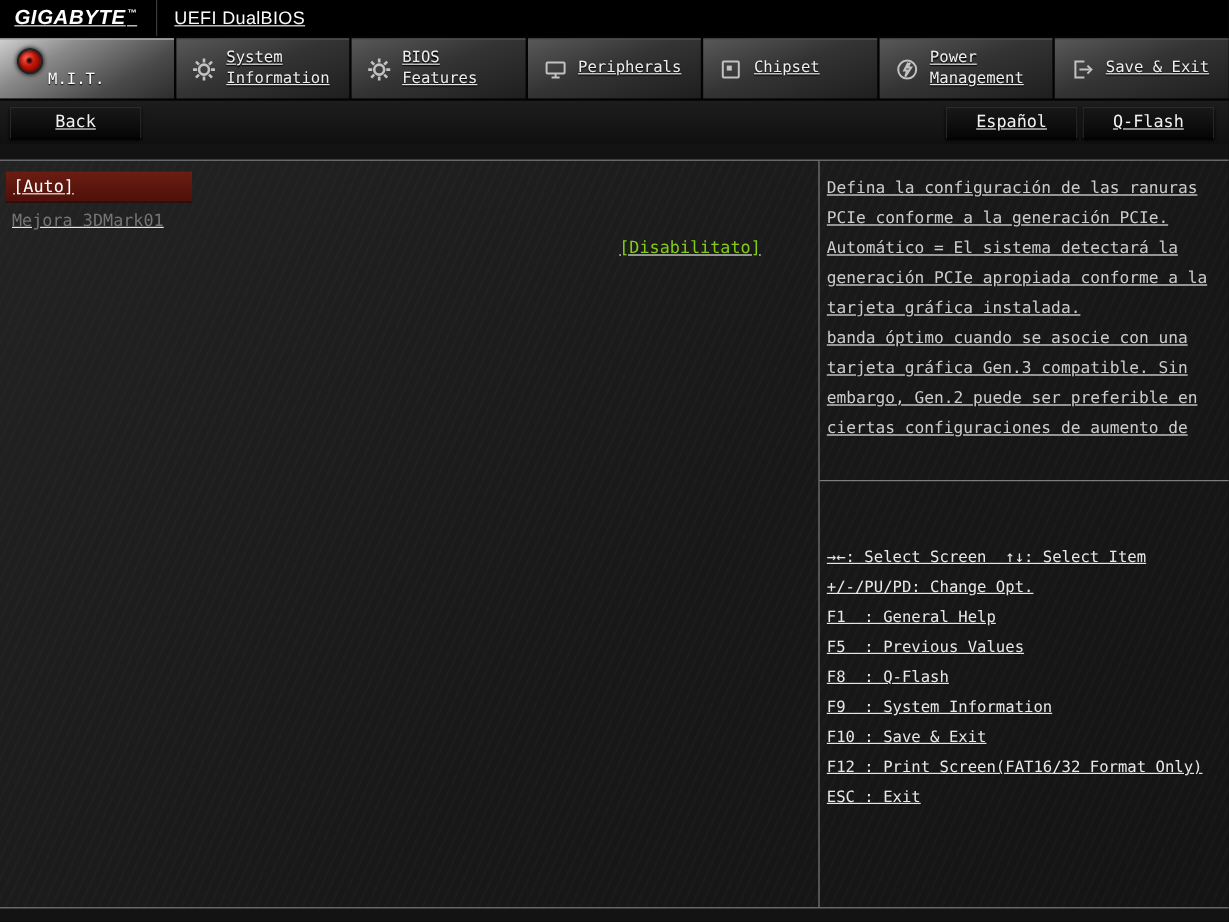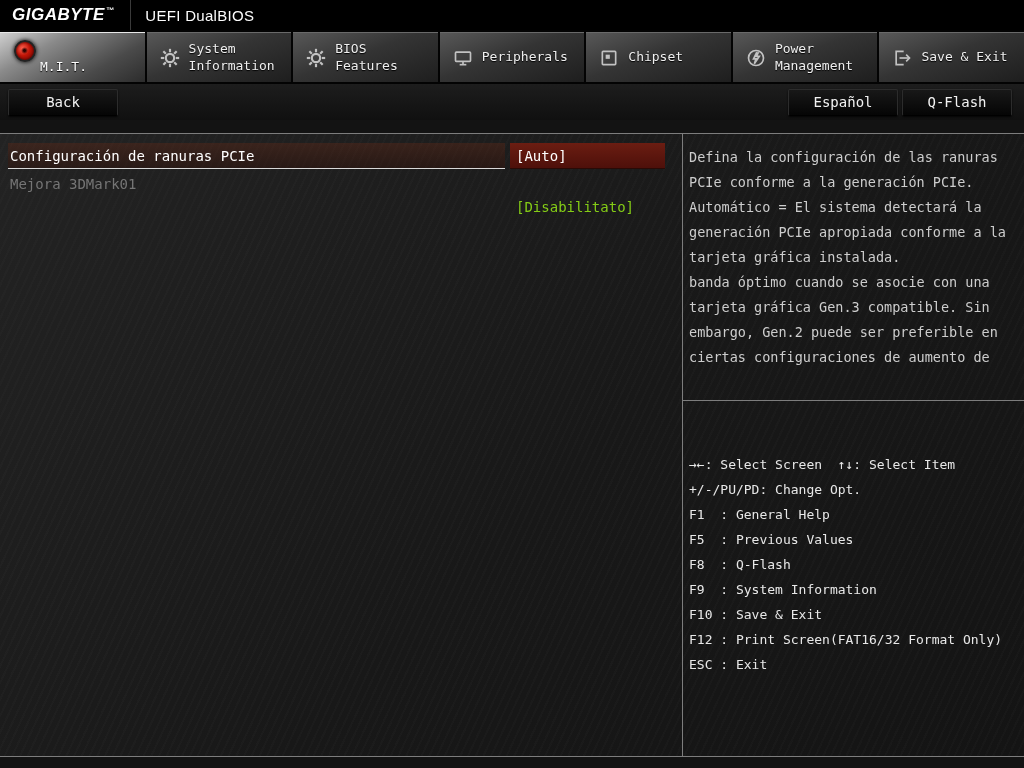--- a/index.html
+++ b/index.html
@@ -2,20 +2,21 @@
 <html><head>
 <meta charset="utf-8">
 <style>
   * { margin:0; padding:0; box-sizing:border-box; }
   html,body { width:1024px; height:768px; background:#0e0e0e; overflow:hidden; }
   .screen {
     position:relative; width:1024px; height:768px;
     background:#131313;
     font-family:"DejaVu Sans Mono", monospace;
     color:#e5e5e5;
+    text-decoration:underline;
   }
   
   .topbar {
     height:30px; background:#000; display:flex; align-items:center;
   }
   .brand {
     font-family:"Liberation Sans", sans-serif; font-weight:bold; font-style:italic;
     color:#ffffff; font-size:17px; letter-spacing:.5px; padding-left:12px;
   }
   .brand-tm { color:#fff; font-size:8px; vertical-align:super; margin-left:1px; font-family:"Liberation Sans", sans-serif;}
@@ -204,21 +205,20 @@
     <div class="toolbar-spacer"></div>
     <div class="btn">Español</div>
     <div class="btn">Q-Flash</div>
   </div>
 
   <div class="content">
 
     <div class="settings">
 
       <div class="row selected">
-        <div class="cell-label">Configuración de ranuras PCIe</div>
         <div class="cell-value">[Auto]</div>
       </div>
 
       <div class="row disabled">
         <div class="cell-label">Mejora 3DMark01</div>
         <div class="cell-value">[Disabilitato]</div>
       </div>
 
     </div>
 

